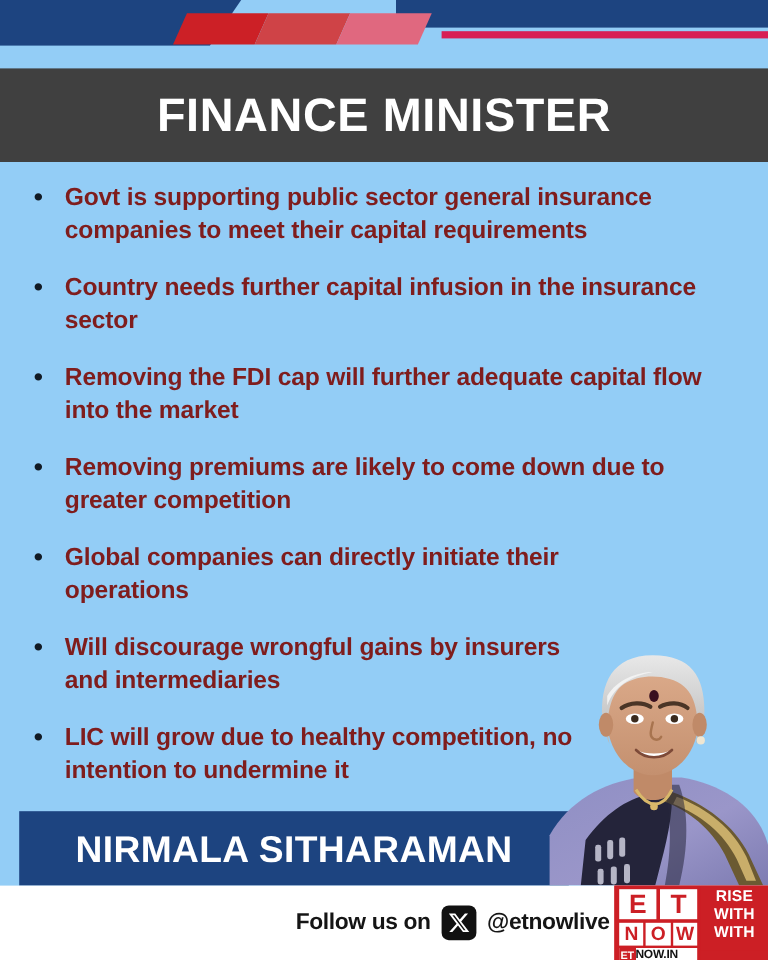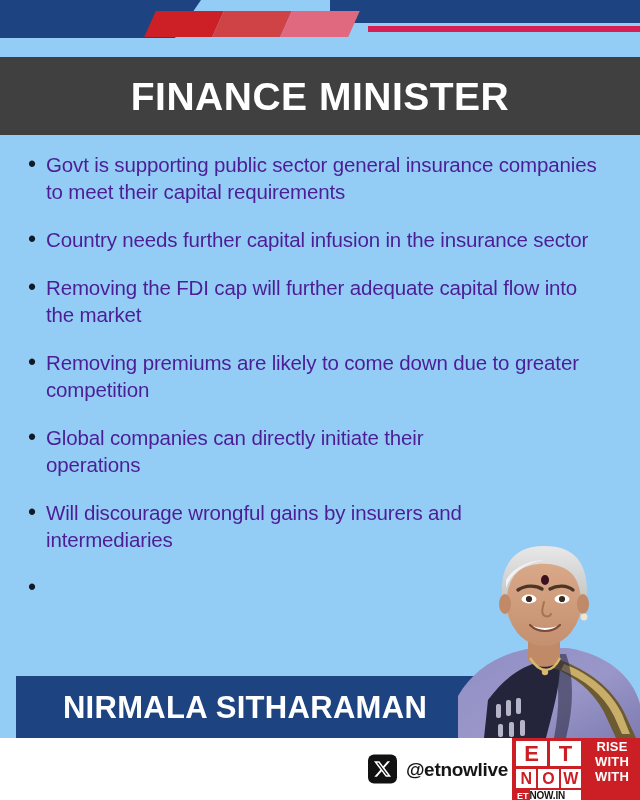--- a/index.html
+++ b/index.html
@@ -107,27 +107,28 @@
   .bullet-dot {
     flex: 0 0 auto;
     width: 18px;
     color: #111a24;
     font-size: 23px;
     line-height: 27px;
     text-align: left;
   }
   .bullet-text {
     flex: 1 1 auto;
-    color: #4c1d95;
-    font-family: "Liberation Sans", sans-serif;
-    font-weight: normal;
+    color: #7f1d1d;
+    font-family: "Liberation Sans", sans-serif;
+    font-weight: bold;
     font-size: 20.5px;
     line-height: 27px;
     letter-spacing: -0.15px;
     max-width: 558px;
+    margin-left: 8px;
   }
   .bullet-item.narrow .bullet-text { max-width: 452px; }
 
   
   .portrait {
     position: absolute;
     right: 0;
     bottom: 62px;
     width: 192px;
     height: 210px;
@@ -330,20 +331,21 @@
       <span class="bullet-text">Global companies can directly initiate their operations</span>
     </div>
 
     <div class="bullet-item narrow">
       <span class="bullet-dot">•</span>
       <span class="bullet-text">Will discourage wrongful gains by insurers and intermediaries</span>
     </div>
 
     <div class="bullet-item narrow">
       <span class="bullet-dot">•</span>
+      <span class="bullet-text">LIC will grow due to healthy competition, no intention to undermine it</span>
     </div>
 
   </div>
 
   <svg class="portrait" viewBox="0 0 192 210" xmlns="http://www.w3.org/2000/svg">
     <defs>
       <linearGradient id="sareeGrad" x1="0" y1="0" x2="1" y2="1">
         <stop offset="0%" stop-color="#8f8fc4"></stop>
         <stop offset="55%" stop-color="#9a96c9"></stop>
         <stop offset="100%" stop-color="#7e7cb2"></stop>
@@ -406,20 +408,21 @@
     <path d="M82 97 C90 105 104 105 112 97" stroke="#7d4a38" stroke-width="2.2" fill="none" stroke-linecap="round"></path>
   </svg>
 
   <div class="name-banner">
     <div class="name-banner-text">NIRMALA SITHARAMAN</div>
   </div>
 
   <div class="footer">
 
     <div class="follow-group">
+      <span class="follow-label">Follow us on</span>
       <span class="x-badge">
         <svg width="19" height="19" viewBox="0 0 24 24" xmlns="http://www.w3.org/2000/svg">
           <path fill="#ffffff" d="M18.24 2.25h3.31l-7.23 8.26 8.5 11.24h-6.65l-5.21-6.82-5.97 6.82H1.68l7.73-8.84L1.25 2.25h6.82l4.71 6.23 5.46-6.23Zm-1.16 17.52h1.83L7.06 4.13H5.09l11.99 15.64Z"></path>
         </svg>
       </span>
       <span class="handle-text">@etnowlive</span>
     </div>
 
     <div class="etnow-logo">
       <div class="etnow-left">

